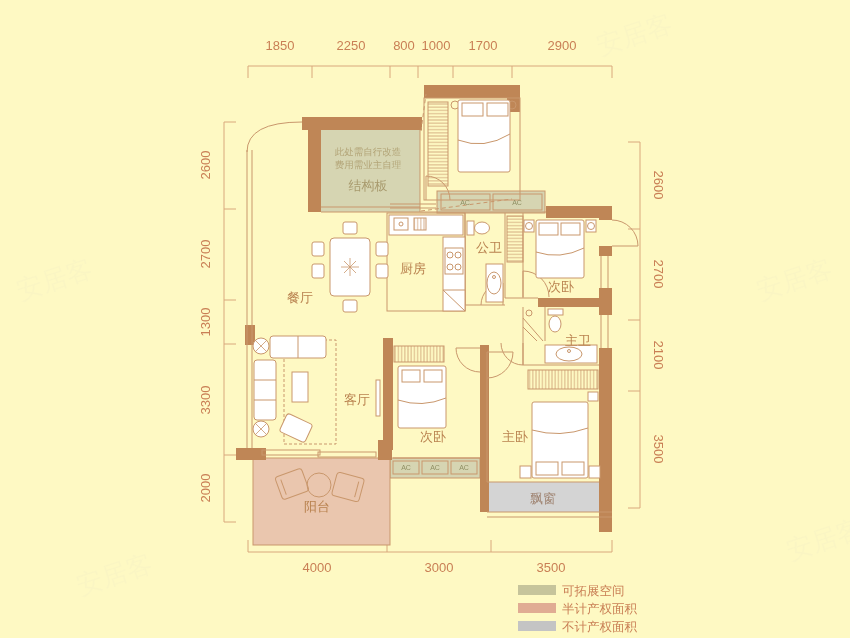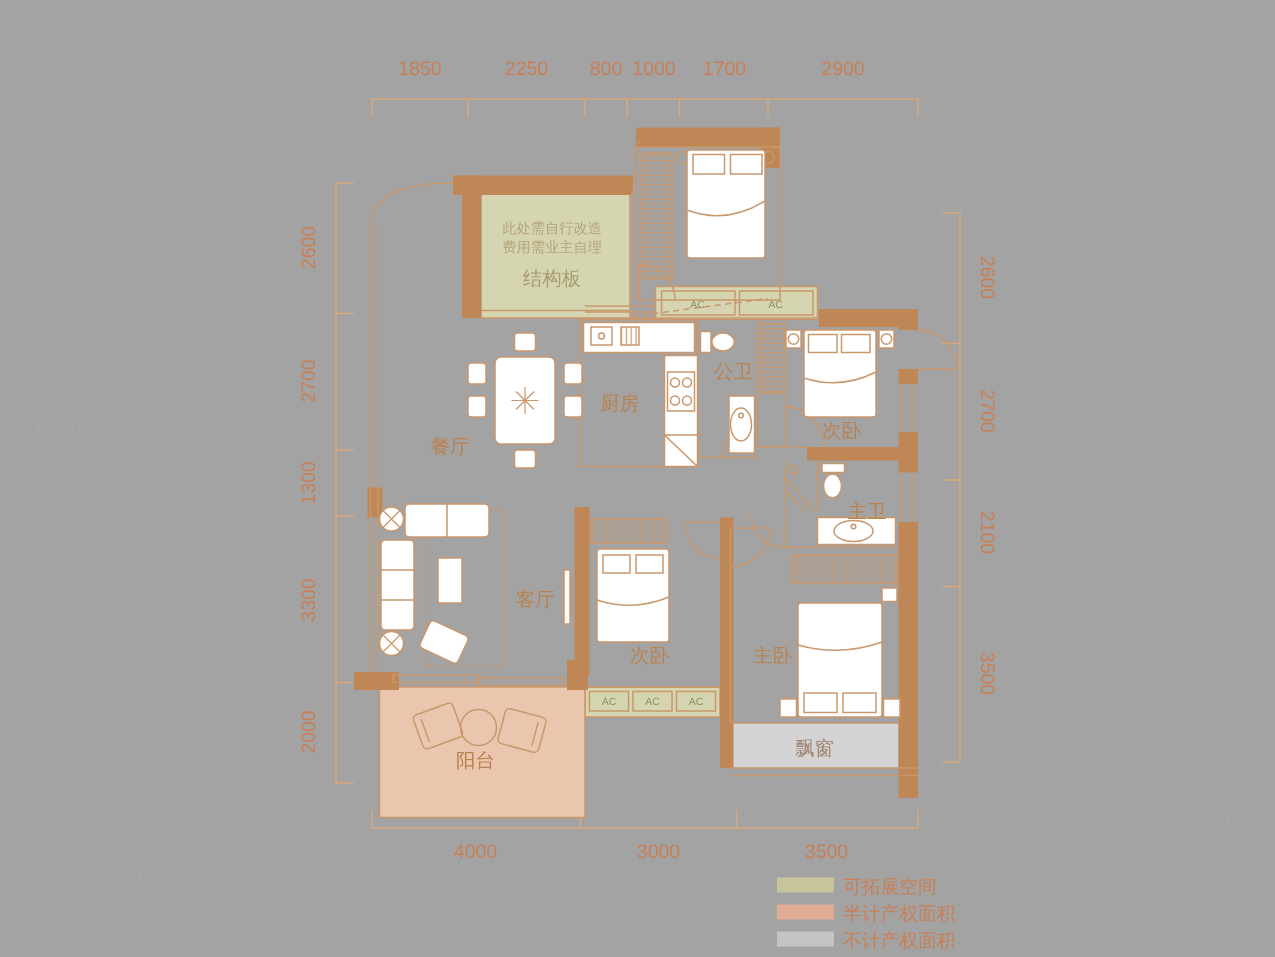--- a/index.html
+++ b/index.html
@@ -1,16 +1,16 @@
 <!DOCTYPE html>
 <html><head>
 <meta charset="utf-8">
 <style>
   html,body{margin:0;padding:0;background:#ffffff;}
-  .stage{position:relative;width:850px;height:638px;background:#a3a3a3;overflow:hidden;
+  .stage{position:relative;width:850px;height:638px;background:#fef9c3;overflow:hidden;
          font-family:"Liberation Sans","DejaVu Sans",sans-serif;}
   svg text{font-family:"Liberation Sans","DejaVu Sans",sans-serif;}
   .dimtxt{fill:#c97f55;font-size:13px;}
   .roomtxt{fill:#b9824f;font-size:13px;}
   .notetxt{fill:#b3a578;font-size:9.5px;}
   .slabtxt{fill:#a89a6d;font-size:13px;}
   .actxt{fill:#8f8f63;font-size:7px;}
   .legtxt{fill:#c97f55;font-size:12.5px;}
   .baytxt{fill:#a08573;font-size:13px;}
   .wm{fill:#c8c8c8;opacity:0.06;font-size:26px;}

